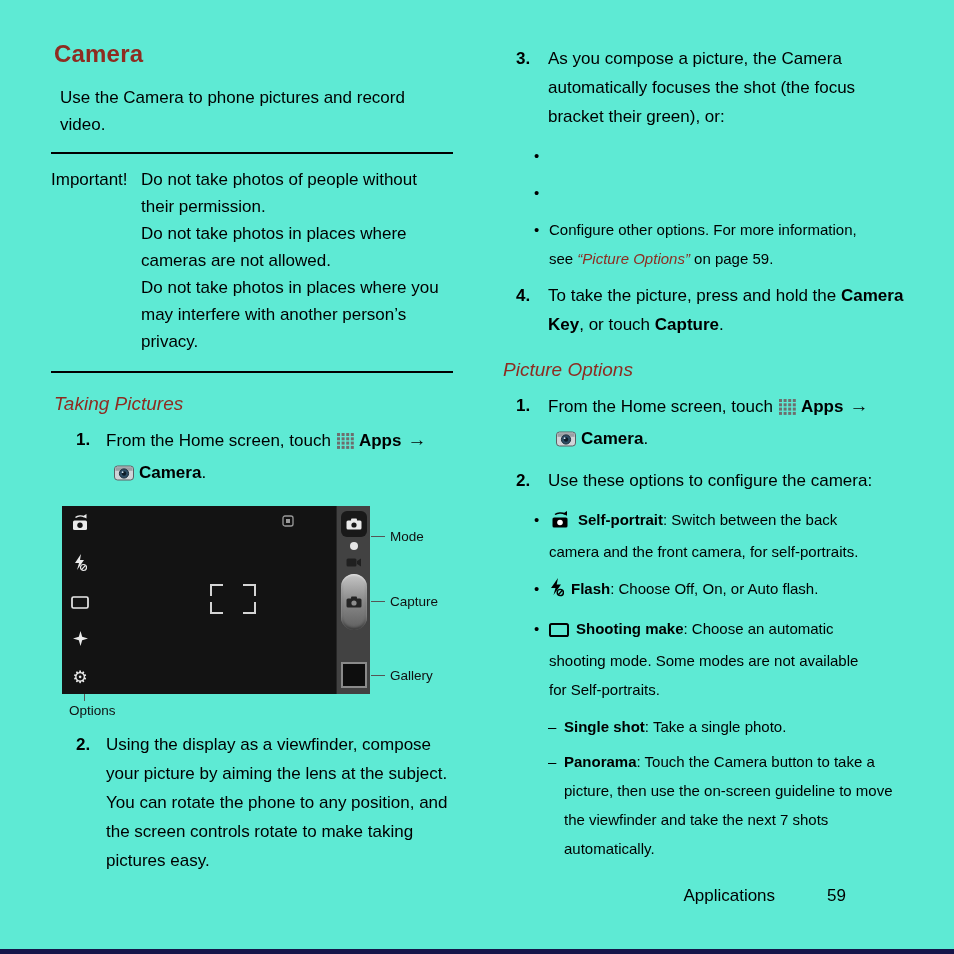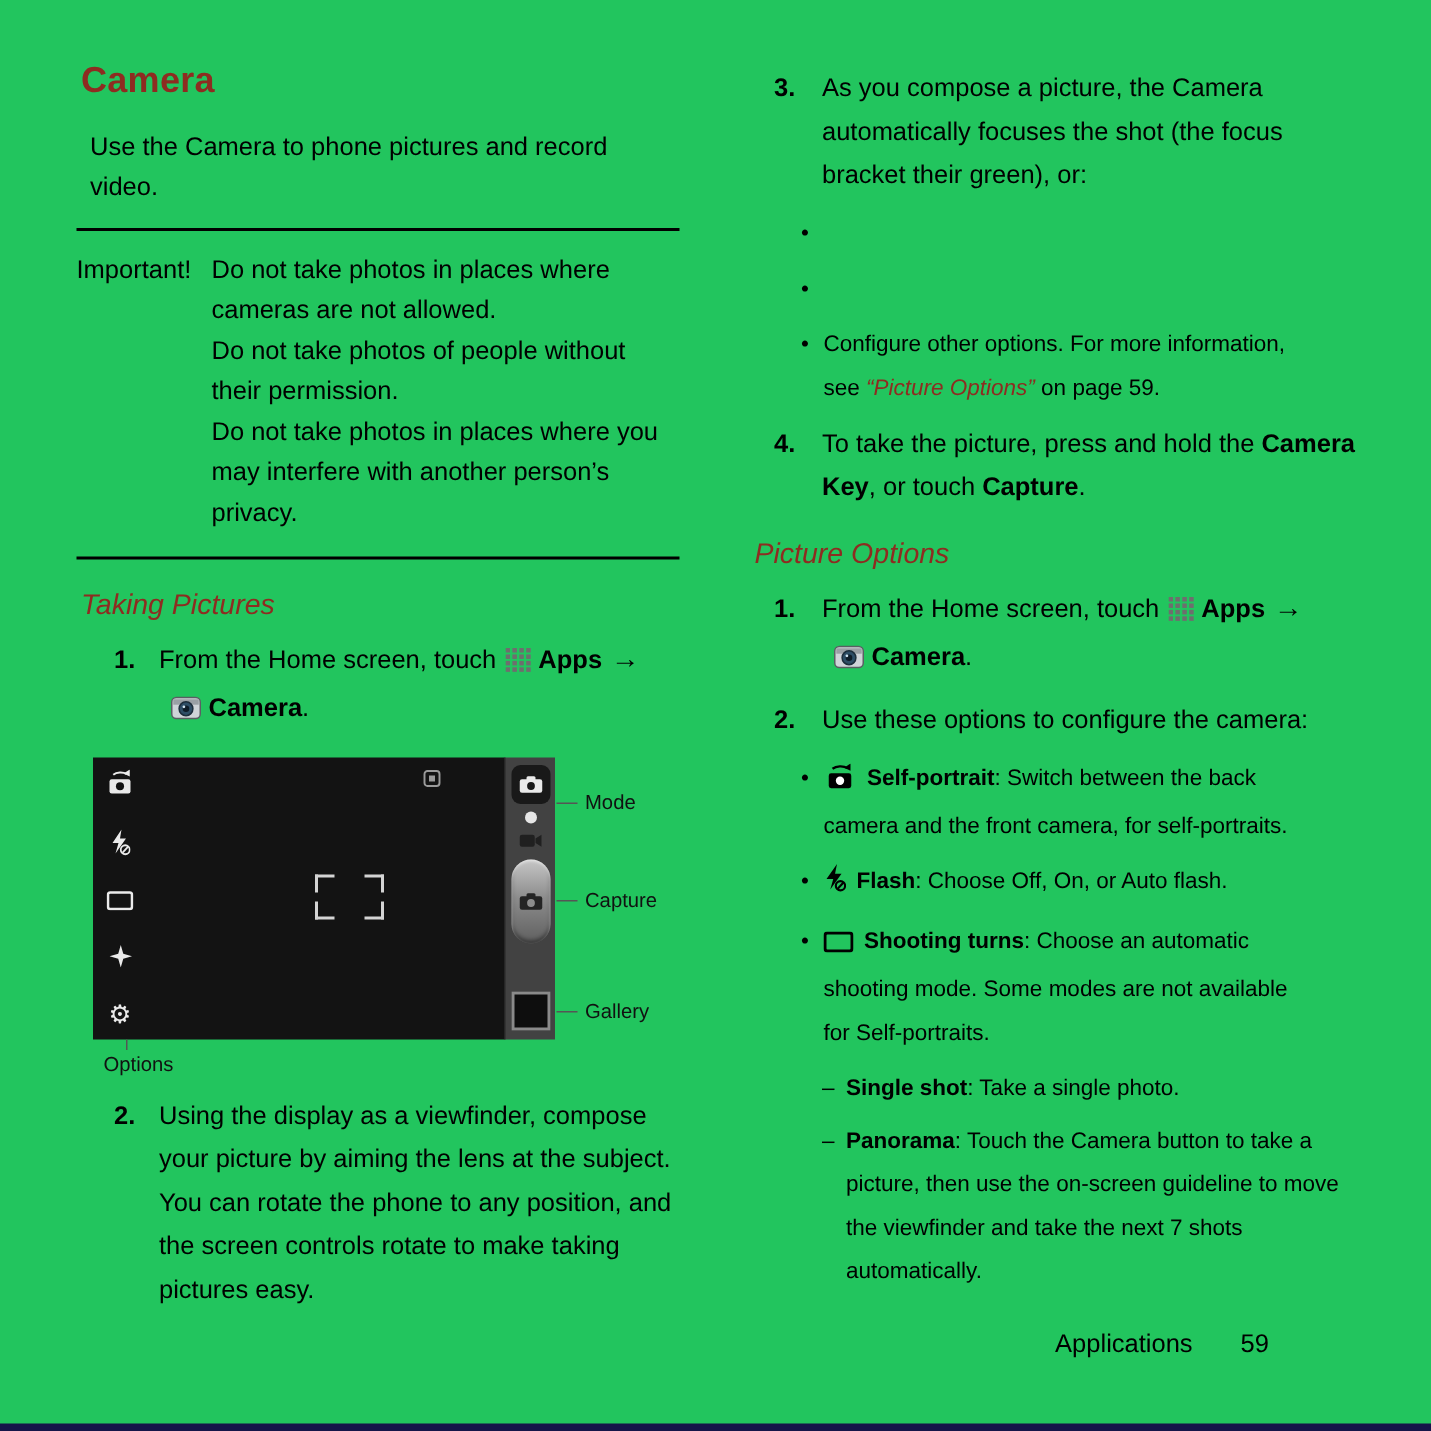--- a/index.html
+++ b/index.html
@@ -1,17 +1,17 @@
 <!DOCTYPE html>
 <html><head>
 <meta charset="utf-8">
 <style>
   html,body{margin:0;padding:0;}
   body{width:954px;height:954px;background:#ffffff;font-family:"Liberation Sans","DejaVu Sans",sans-serif;color:#000;}
-  .page{position:relative;width:954px;height:954px;overflow:hidden;background:#22c55e;}
+  .page{position:relative;width:954px;height:954px;overflow:hidden;background:#5eead4;}
   .col-left{position:absolute;left:51px;top:40px;width:402px;}
   .col-right{position:absolute;left:500px;top:40px;width:412px;}
   h1.title{margin:0 0 16px 3px;font-size:24px;font-weight:bold;color:#8e2c21;letter-spacing:.2px;}
   .intro{margin:0 0 14px 9px;width:358px;font-size:17px;line-height:27px;}
   .important{border-top:2px solid #000;border-bottom:2px solid #000;padding:12px 0 16px;display:flex;}
   .imp-label{width:90px;font-weight:normal;font-size:17px;line-height:27px;flex:none;}
   .imp-text{flex:1;font-size:17px;line-height:27px;max-width:300px;}
   .red-h{margin:20px 0 10px 3px;font-size:19px;font-style:italic;font-weight:normal;color:#8e2c21;}
   .step{display:flex;margin:4px 0 10px;}
   .col-left .step{padding-left:25px;}
@@ -47,37 +47,37 @@
   .tr-ind{position:absolute;right:42px;top:7px;}
   .mode-btn{position:absolute;left:4px;top:5px;width:26px;height:26px;background:#191919;border-radius:6px;display:flex;align-items:center;justify-content:center;}
   .mode-dot{position:absolute;left:13px;top:36px;width:8px;height:8px;border-radius:50%;background:#e6e6e6;}
   .camcorder{position:absolute;left:9px;top:48px;}
   .capture-btn{position:absolute;left:4px;top:68px;width:26px;height:56px;border-radius:13px;background:linear-gradient(180deg,#c6c6c6,#8d8d8d 45%,#5f5f5f);box-shadow:inset 0 1px 2px rgba(255,255,255,.65),inset 0 -2px 3px rgba(0,0,0,.45);display:flex;align-items:center;justify-content:center;}
   .gallery-thumb{position:absolute;left:4px;top:156px;width:26px;height:26px;background:#0e0e0e;border:2px solid #8a8a8a;box-sizing:border-box;}
   .lbl-line{position:absolute;left:309px;width:14px;border-top:1.5px solid #555;}
   .lbl{position:absolute;left:328px;font-size:13.5px;color:#111;transform:translateY(-50%);white-space:nowrap;}
   .opt-line{position:absolute;left:22px;top:188px;height:7px;border-left:1.5px solid #555;}
   .lbl-options{position:absolute;left:7px;top:197px;font-size:13.5px;color:#111;}
-  .footer{position:absolute;left:500px;top:886px;width:346px;display:flex;justify-content:flex-end;gap:32px;font-size:17px;}
+  .footer{position:absolute;left:500px;top:886px;width:346px;display:flex;justify-content:flex-end;gap:52px;font-size:17px;}
   .bottom-bar{position:absolute;left:0;bottom:0;width:954px;height:5px;background:#151549;}
 </style>
 </head>
 <body>
 
 <div class="page">
 
   <div class="col-left">
     <h1 class="title">Camera</h1>
     <p class="intro">Use the Camera to phone pictures and record video.</p>
 
     <div class="important">
       <div class="imp-label">Important!</div>
       <div class="imp-text">
+        <div>Do not take photos of people without their permission.</div>
         <div>Do not take photos in places where cameras are not allowed.</div>
-        <div>Do not take photos of people without their permission.</div>
         <div>Do not take photos in places where you may interfere with another person’s privacy.</div>
       </div>
     </div>
 
     <h2 class="red-h">Taking Pictures</h2>
 
     <div class="step">
       <span class="step-num">1.</span>
       <div class="step-body">
         <div>
@@ -278,21 +278,21 @@
                 <circle cx="11.3" cy="14.5" r="3.1" fill="none" stroke="#000" stroke-width="1.4"></circle>
                 <line x1="9.3" y1="16.7" x2="13.3" y2="12.3" stroke="#000" stroke-width="1.4"></line>
               </svg></span><b>Flash</b><span>: Choose Off, On, or Auto flash.</span>
         </div>
       </div>
       <div class="bullet">
         <span class="dot">•</span>
         <div class="btext">
           <span class="opt-icon"><svg width="20" height="14" viewBox="0 0 20 14">
                 <rect x="1" y="1" width="18" height="12" rx="1.6" fill="none" stroke="#000" stroke-width="2"></rect>
-              </svg></span><b>Shooting turns</b><span>: Choose an automatic shooting mode. Some modes are not available for Self-portraits.</span>
+              </svg></span><b>Shooting make</b><span>: Choose an automatic shooting mode. Some modes are not available for Self-portraits.</span>
         </div>
       </div>
 
       <div class="sub">
         <span class="dash">–</span>
         <div class="btext">
           <b>Single shot</b><span>: Take a single photo.</span>
         </div>
       </div>
       <div class="sub">

